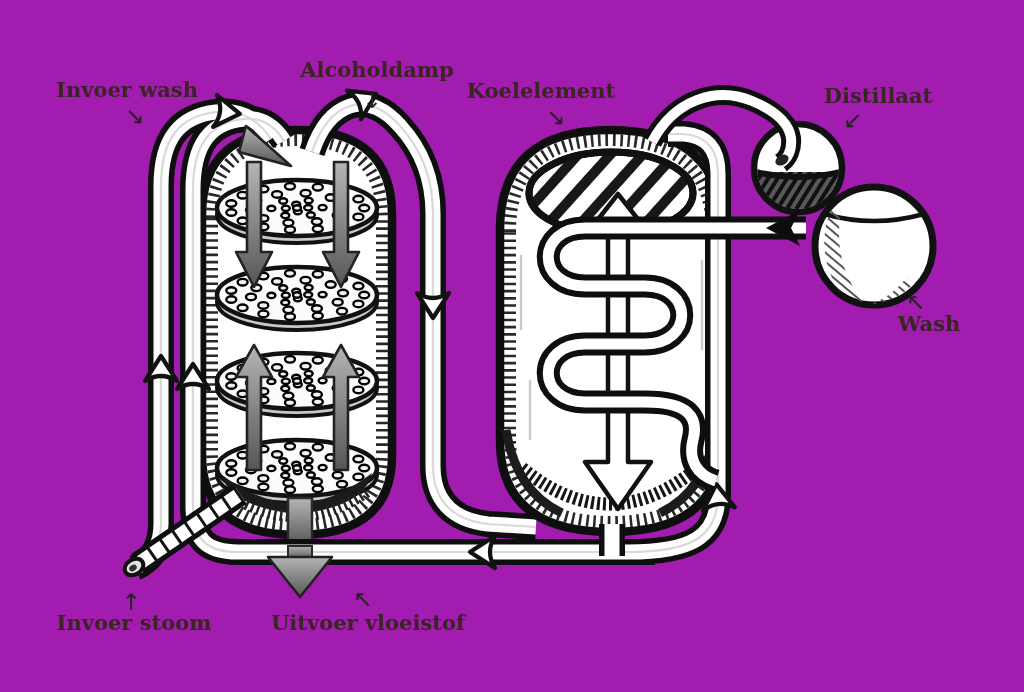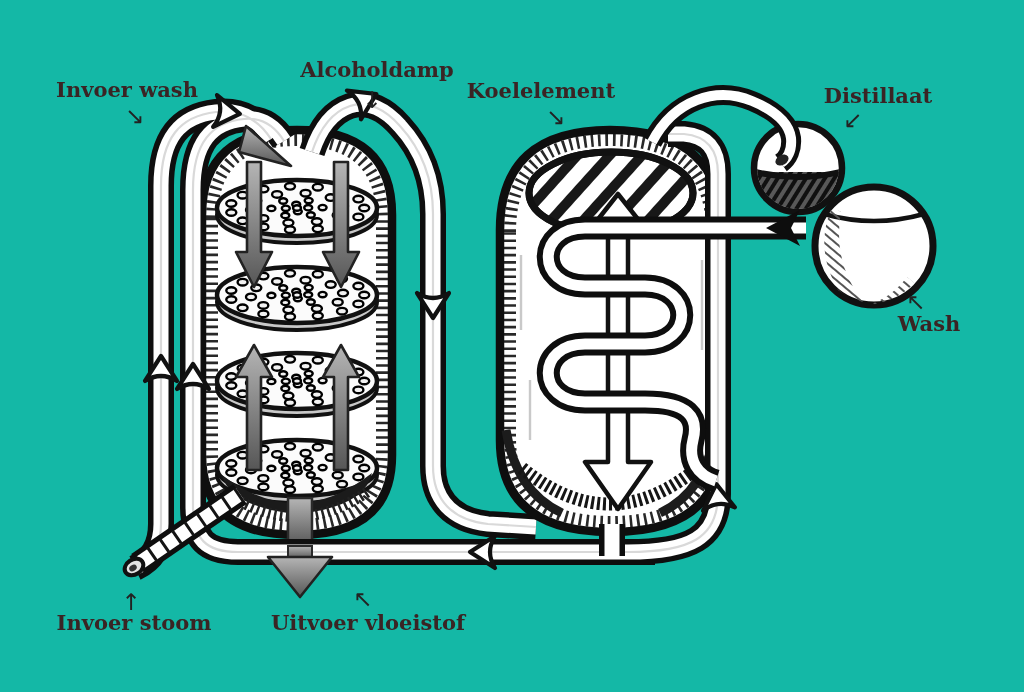--- a/index.html
+++ b/index.html
@@ -1,16 +1,16 @@
 <!DOCTYPE html>
 <html><head>
 <meta charset="utf-8">
 <style>
   html,body{margin:0;padding:0;background:#ffffff;}
-  #stage{width:1024px;height:692px;background:#14b8a6;position:relative;overflow:hidden;}
+  #stage{width:1024px;height:692px;background:#a21caf;position:relative;overflow:hidden;}
   svg{display:block;}
   .pb{stroke:#0e0e0e;fill:none;}
   .pw{stroke:#ffffff;fill:none;}
   .pk{stroke:#d9d9d9;fill:none;stroke-width:2.2;}
   .w26{stroke-width:26;} .w15{stroke-width:15;}
   .w23{stroke-width:23;} .w11{stroke-width:11;}
   .w20{stroke-width:20;} .w10{stroke-width:10;}
   .w24{stroke-width:24;} .w14{stroke-width:14;}
   .vessel{fill:#ffffff;stroke:#0e0e0e;stroke-width:8.5;}
   .rim{fill:none;stroke:#161616;stroke-width:12;stroke-dasharray:2.6 4.6;opacity:.92;}

